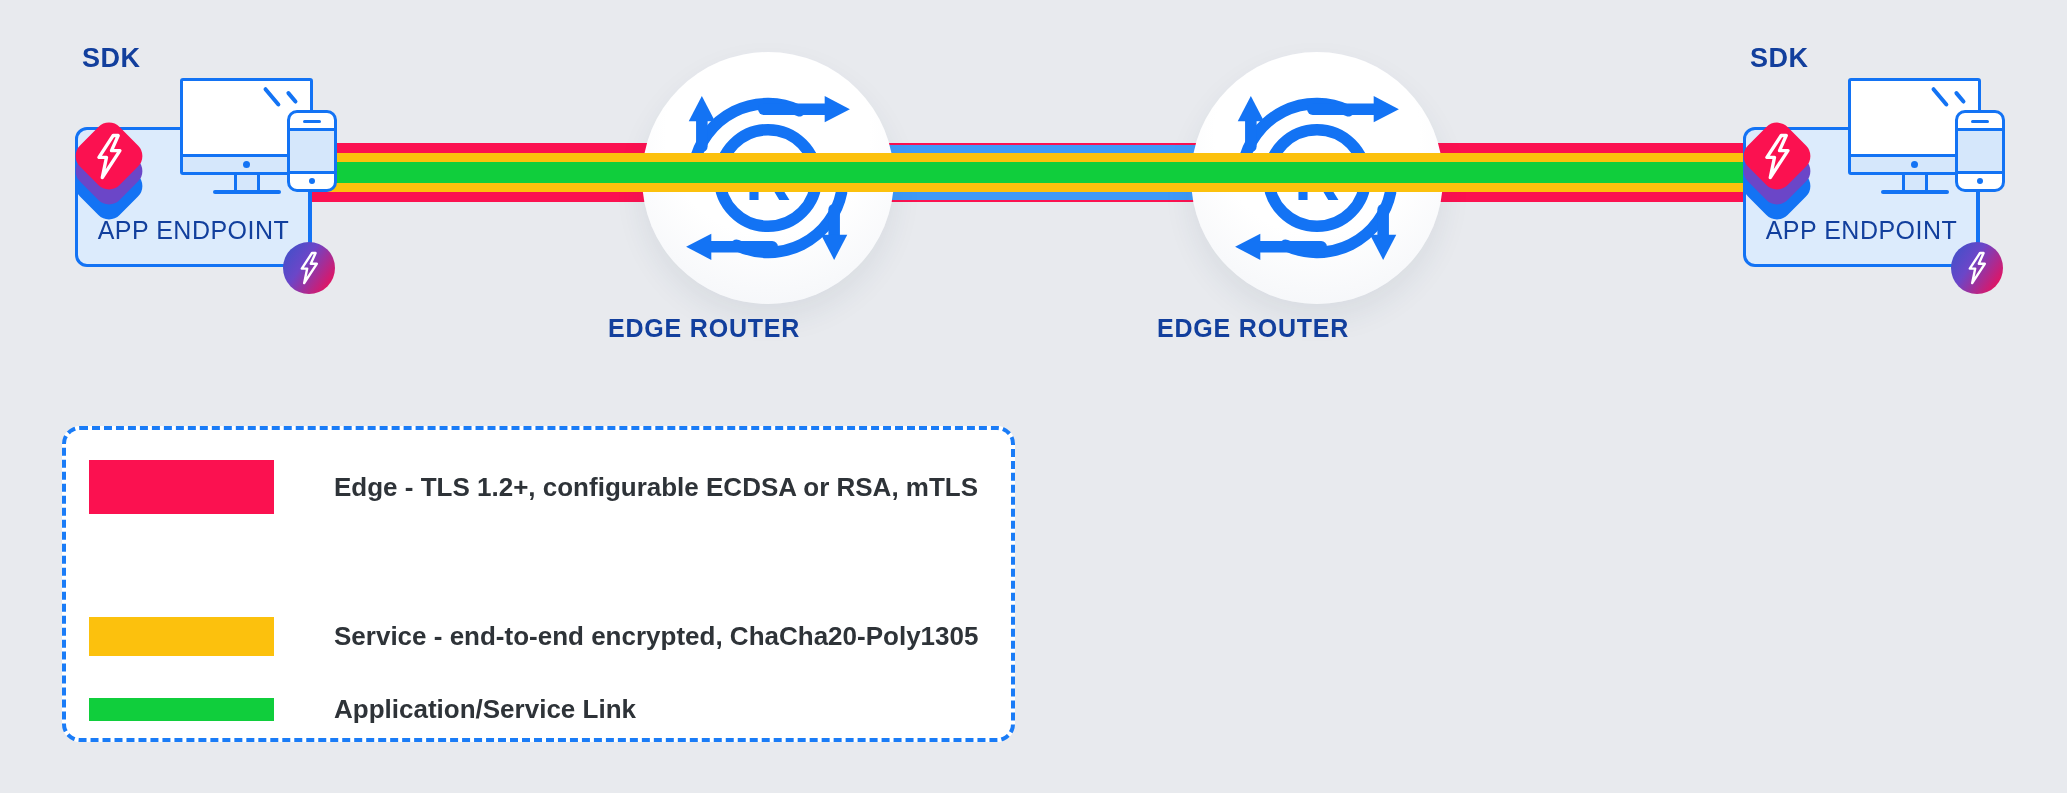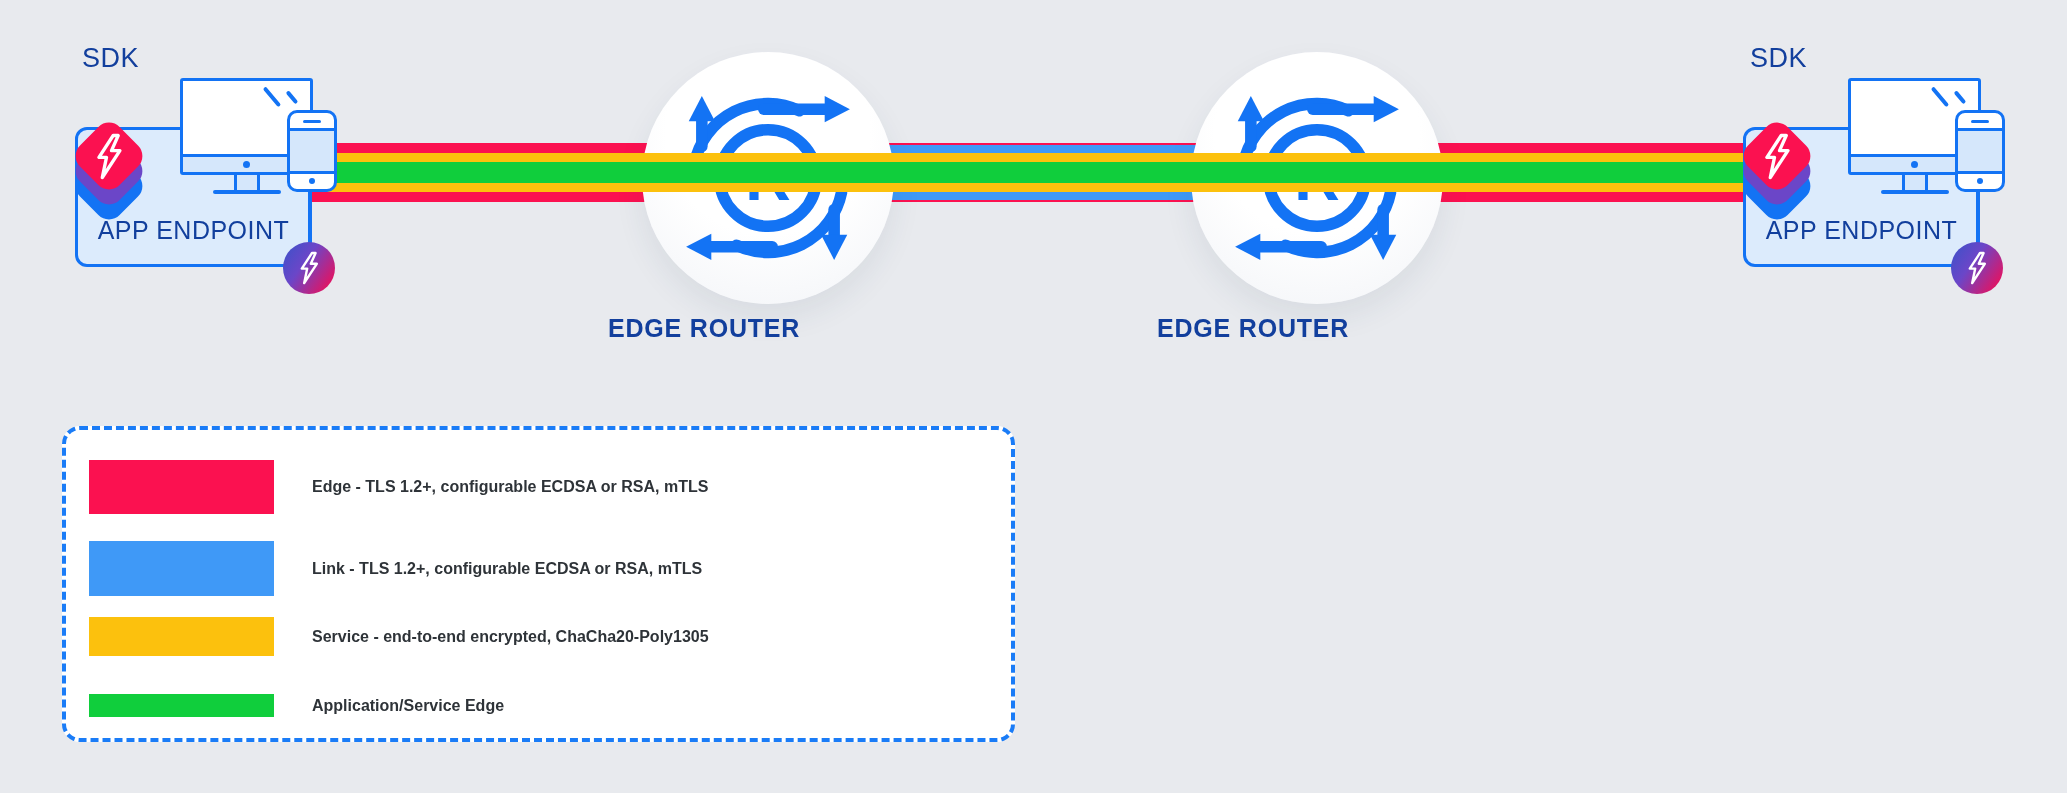--- a/index.html
+++ b/index.html
@@ -40,21 +40,21 @@
     color:var(--navy); font-size:25px; font-weight:600; letter-spacing:.8px; z-index:5;
   }
   .router-label.r1{ left:608px; } .router-label.r2{ left:1157px; }
 
   
   .endpoint{ position:absolute; top:40px; width:300px; height:260px; z-index:6; }
   .endpoint.left { left:58px; }
   .endpoint.right{ left:1726px; }
 
   .sdk-label{ position:absolute; left:24px; top:3px; color:var(--navy);
-    font-size:27px; font-weight:400; letter-spacing:.5px; }
+    font-size:27px; font-weight:700; letter-spacing:.5px; }
 
   .app-box{
     position:absolute; left:17px; top:87px; width:237px; height:140px;
     background:var(--endpoint-fill); border:3px solid var(--device-blue); border-radius:12px;
   }
   .app-box-label{ position:absolute; left:0; top:86px; width:100%; text-align:center;
     color:var(--navy); font-size:25px; font-weight:400; letter-spacing:.5px; }
 
   
   .sdk-stack{ position:absolute; left:0; top:38px; width:102px; height:112px; }
@@ -108,21 +108,21 @@
     z-index:4; display:flex; align-items:center; justify-content:center;
   }
 
   
   .legend{
     position:absolute; left:62px; top:426px; width:953px; height:316px;
     background:#ffffff; border:4px dashed var(--legend-border); border-radius:18px; z-index:5;
   }
   .legend-row{ position:absolute; left:23px; display:flex; align-items:center; }
   .legend-swatch{ width:185px; flex:0 0 185px; }
-  .legend-row .txt{ margin-left:38px; color:var(--legend-text); font-size:16px; font-weight:600;
+  .legend-row .txt{ margin-left:60px; color:var(--legend-text); font-size:26px; font-weight:600;
     white-space:nowrap; }
   .legend-row.li0{ top:30px;  } .legend-row.li0 .legend-swatch{ height:54px; background:var(--edge-red); }
   .legend-row.li1{ top:111px; } .legend-row.li1 .legend-swatch{ height:55px; background:var(--link-blue); }
   .legend-row.li2{ top:187px; } .legend-row.li2 .legend-swatch{ height:39px; background:var(--service-yellow); }
   .legend-row.li3{ top:264px; } .legend-row.li3 .legend-swatch{ height:23px; background:var(--data-green); }
 </style>
 </head>
 <body>
 
 <svg width="0" height="0" style="position:absolute">
@@ -247,27 +247,23 @@
           <use href="#bolt"></use>
         </svg>
     </div>
   </div>
 
   <div class="legend">
     <div class="legend-row li0">
       <div class="legend-swatch"></div>
       <div class="txt">Edge - TLS 1.2+, configurable ECDSA or RSA, mTLS</div>
     </div>
-    <div class="legend-row li1">
-      <div class="legend-swatch"></div>
-      <div class="txt">Link - TLS 1.2+, configurable ECDSA or RSA, mTLS</div>
-    </div>
     <div class="legend-row li2">
       <div class="legend-swatch"></div>
       <div class="txt">Service - end-to-end encrypted, ChaCha20-Poly1305</div>
     </div>
     <div class="legend-row li3">
       <div class="legend-swatch"></div>
-      <div class="txt">Application/Service Edge</div>
+      <div class="txt">Application/Service Link</div>
     </div>
   </div>
 
 </div>
 
 </body></html>

